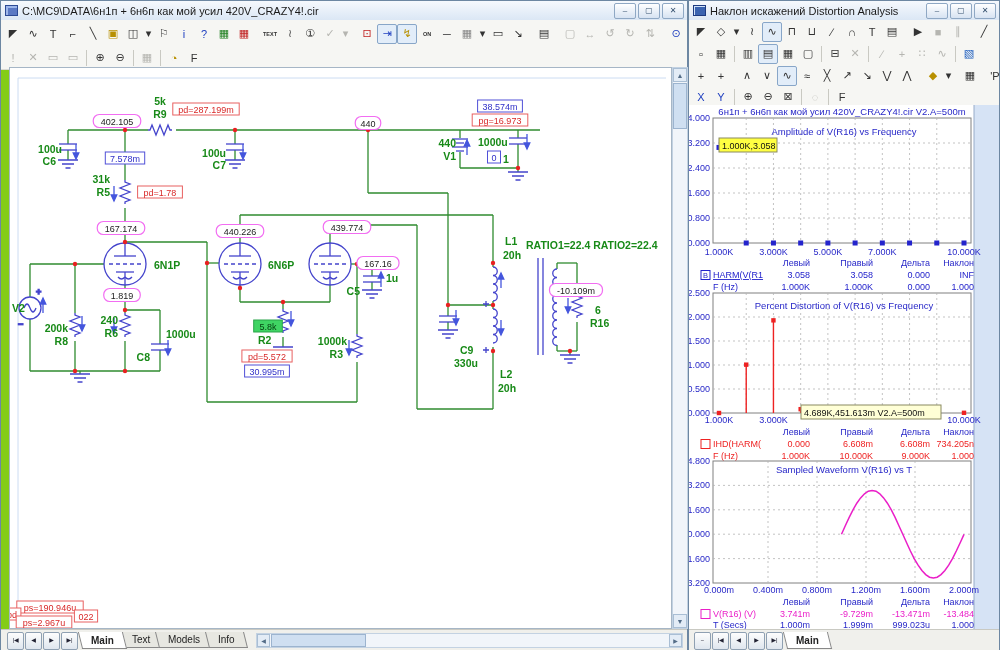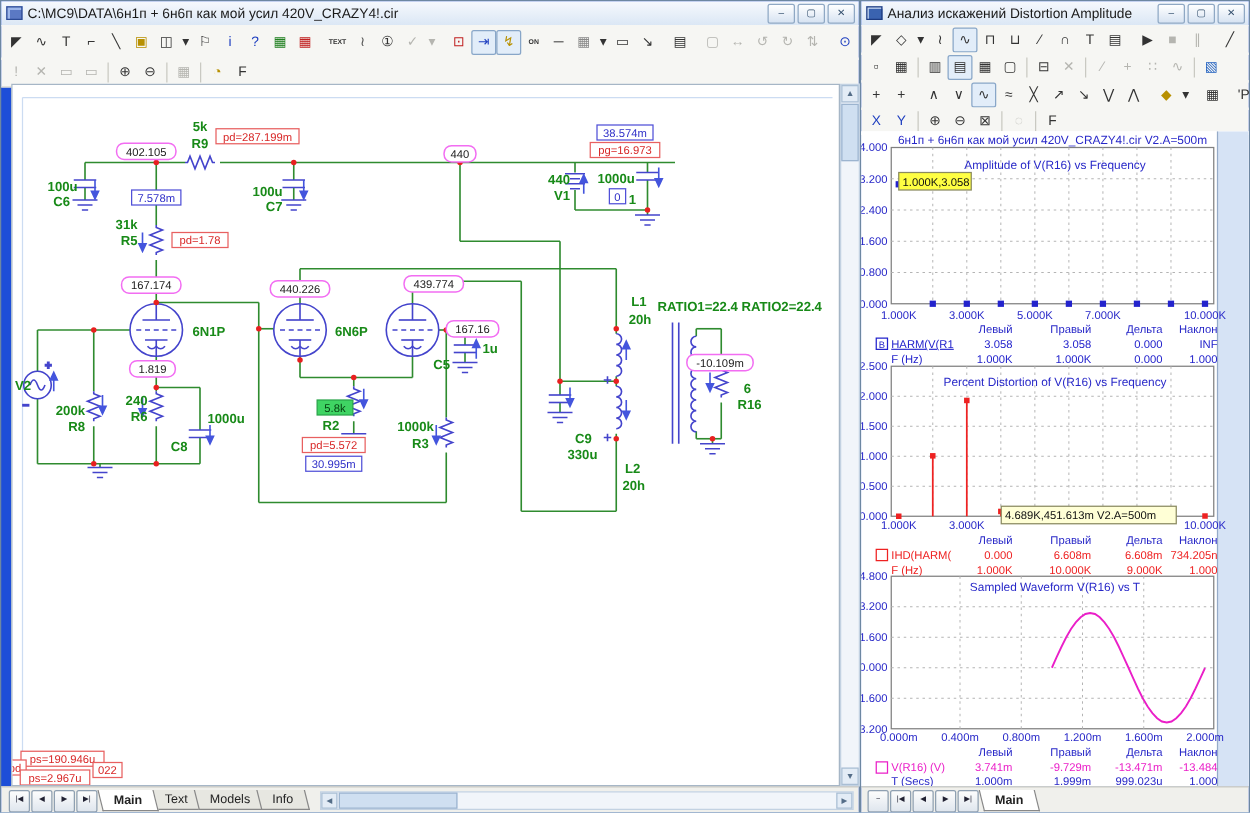--- a/index.html
+++ b/index.html
@@ -1,17 +1,17 @@
 <!DOCTYPE html>
 <html><head>
 <meta charset="utf-8">
 <style>
   html,body{margin:0;padding:0;background:#7f9db9;font-family:"Liberation Sans","DejaVu Sans",sans-serif;}
   #desktop{position:relative;width:1000px;height:650px;overflow:hidden;background:#9db8d2;}
-  .window{position:absolute;background:#1d4ed8;border:1px solid #6d87a2;box-sizing:border-box;}
+  .window{position:absolute;background:#84cc16;border:1px solid #6d87a2;box-sizing:border-box;}
   .titlebar{position:absolute;left:0;top:0;right:0;height:19px;background:linear-gradient(#f6f9fd,#dbe7f5);
     border-bottom:1px solid #b9cbde;display:flex;align-items:center;padding-left:4px;font-size:11px;color:#1a1a1a;white-space:nowrap;overflow:hidden;}
   .titleicon{width:13px;height:11px;margin-right:4px;flex:0 0 auto;background:#5b79c4;
     box-shadow:inset 0 0 0 1px #2c4a94, inset 3px 3px 0 #9db6ea;}
   .winbtns{position:absolute;right:3px;top:2px;display:flex;gap:2px;}
   .winbtn{width:20px;height:14px;background:linear-gradient(#ffffff,#d7e3f2);border:1px solid #8fa8c4;border-radius:2px;
     font-size:8px;line-height:13px;text-align:center;color:#34506e;cursor:default;}
   .toolbar{position:absolute;left:0;right:0;background:#f6f6f3;border-bottom:1px solid #d9d9d2;display:flex;align-items:center;padding:1px 2px;}
   .tbtn{height:18px;min-width:18px;display:flex;align-items:center;justify-content:center;font-size:11px;color:#333;
     border:1px solid transparent;border-radius:2px;margin:0;}
@@ -585,21 +585,21 @@
         <div class="harrow" style="left:0;">◀</div>
         <div class="hthumb" style="left:14px;width:95px;"></div>
         <div class="harrow" style="right:0;">▶</div>
       </div>
     </div>
   </div>
 
   <div class="window" id="rwin" style="left:688px;top:0;width:312px;height:650px;">
     <div class="titlebar">
       <div class="titleicon" style="background:#3a63b0;box-shadow:inset 0 0 0 1px #1c3a80, inset 2px 2px 0 #cfe0f8;"></div>
-      <span>Анализ искажений Distortion Amplitude</span>
+      <span>Наклон искажений Distortion Analysis</span>
       <div class="winbtns">
         <div class="winbtn">–</div>
         <div class="winbtn">▢</div>
         <div class="winbtn">✕</div>
       </div>
     </div>
     <div class="toolbar" id="rtb0" style="top:19px;height:21px;">
         <div class="tbtn">
           <span>◤</span>
         </div>

